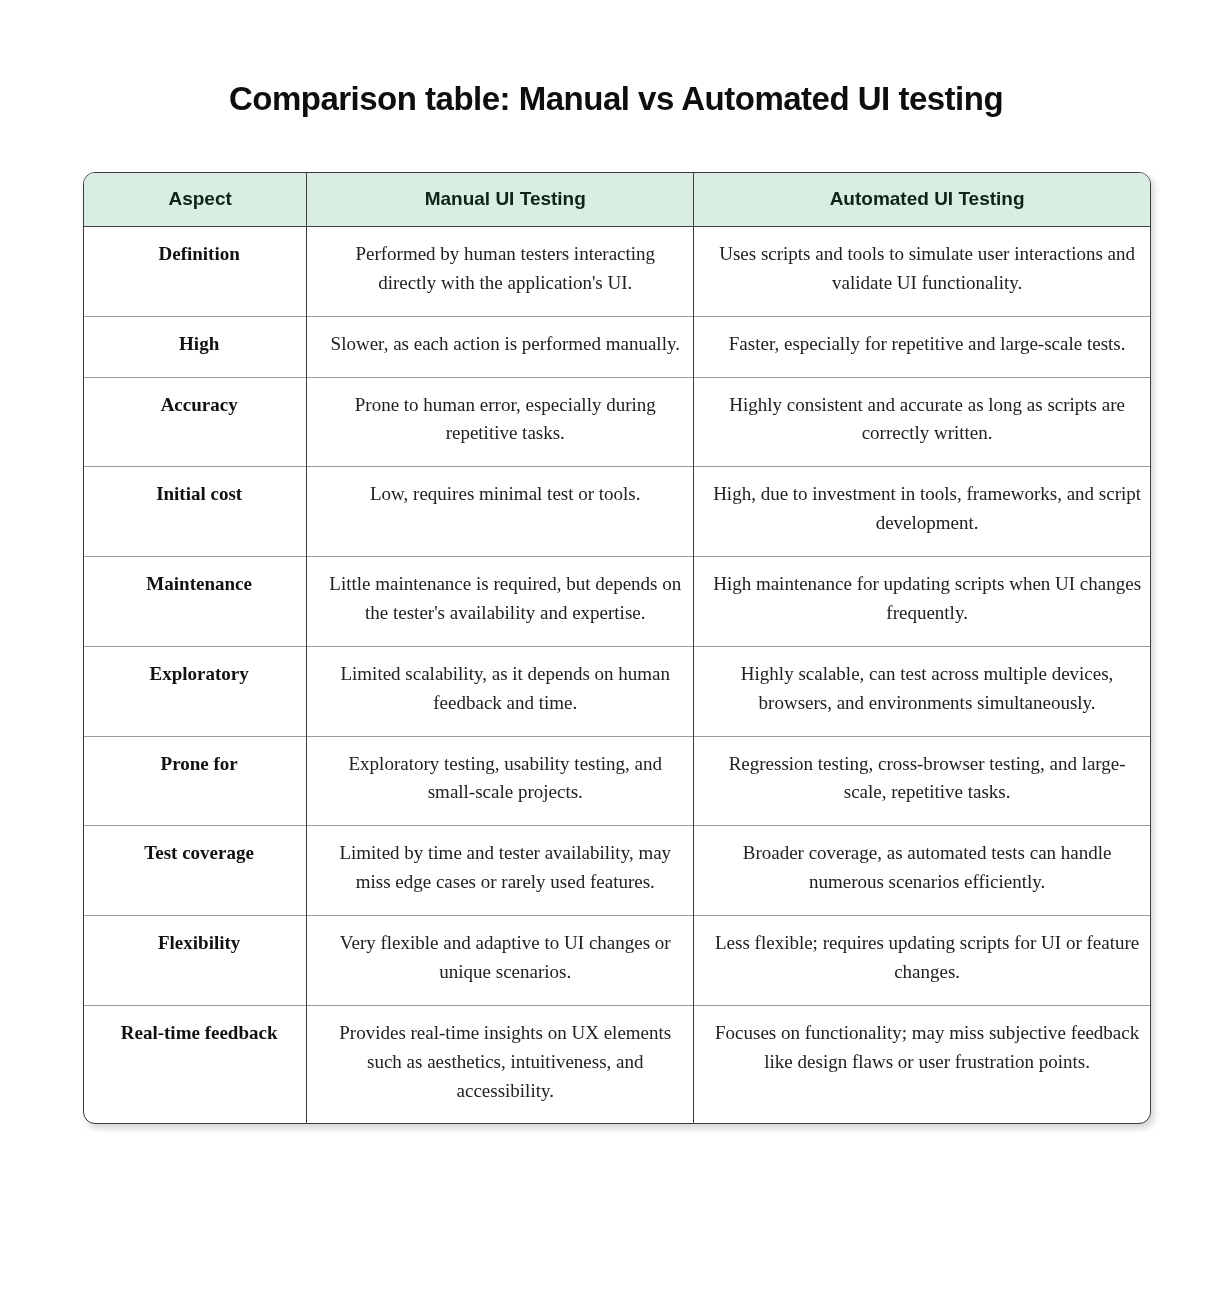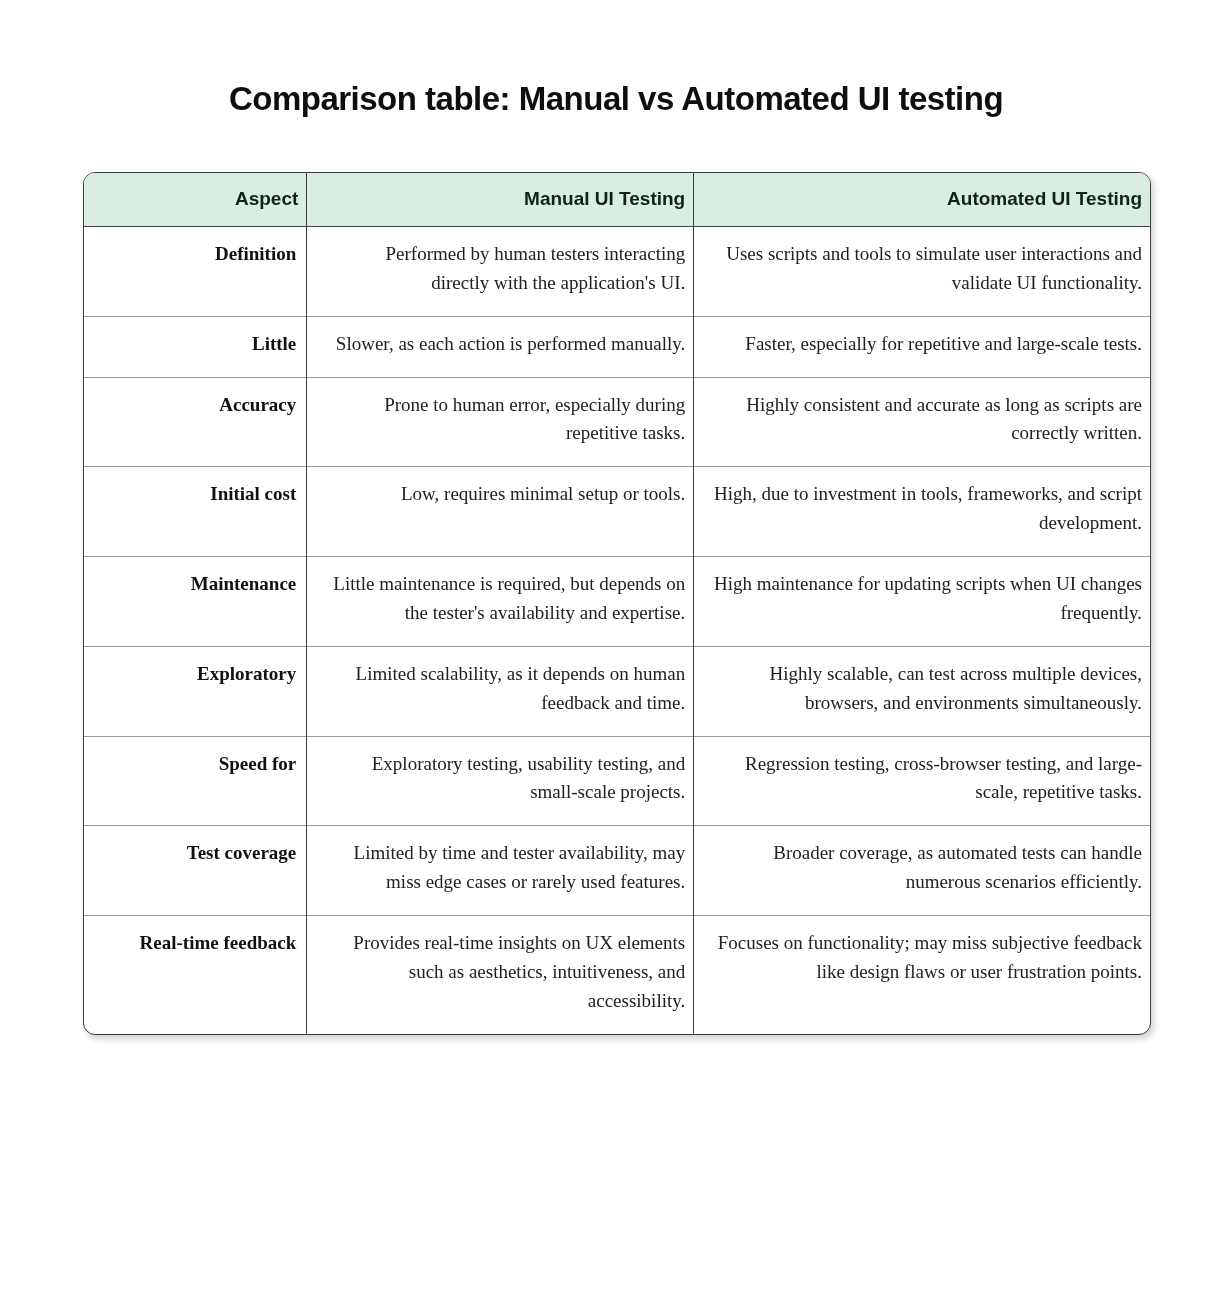--- a/index.html
+++ b/index.html
@@ -34,21 +34,21 @@
   }
   table.cmp-table {
     width: 100%;
     border-collapse: collapse;
     table-layout: fixed;
   }
   col.c-aspect    { width: 20.9%; }
   col.c-manual    { width: 36.3%; }
   col.c-automated { width: 42.8%; }
   .cmp-table th, .cmp-table td {
-    text-align: right;
+    text-align: center;
     vertical-align: top;
     font-size: 19px;
     line-height: 1.52;
     padding: 13px 8px 18px 18px;
   }
   .cmp-table thead th {
     background: #d9ede2;
     color: #10231a;
     font-weight: 700;
     padding-top: 12px;
@@ -81,53 +81,58 @@
           <th>Automated UI Testing</th>
         </tr>
       </thead>
       <tbody>
         <tr>
           <td class="aspect-cell">Definition</td>
           <td>Performed by human testers interacting directly with the application's UI.</td>
           <td>Uses scripts and tools to simulate user interactions and validate UI functionality.</td>
         </tr>
         <tr>
-          <td class="aspect-cell">Little</td>
+          <td class="aspect-cell">High</td>
           <td>Slower, as each action is performed manually.</td>
           <td>Faster, especially for repetitive and large-scale tests.</td>
         </tr>
         <tr>
           <td class="aspect-cell">Accuracy</td>
           <td>Prone to human error, especially during repetitive tasks.</td>
           <td>Highly consistent and accurate as long as scripts are correctly written.</td>
         </tr>
         <tr>
           <td class="aspect-cell">Initial cost</td>
-          <td>Low, requires minimal setup or tools.</td>
+          <td>Low, requires minimal test or tools.</td>
           <td>High, due to investment in tools, frameworks, and script development.</td>
         </tr>
         <tr>
           <td class="aspect-cell">Maintenance</td>
           <td>Little maintenance is required, but depends on the tester's availability and expertise.</td>
           <td>High maintenance for updating scripts when UI changes frequently.</td>
         </tr>
         <tr>
           <td class="aspect-cell">Exploratory</td>
           <td>Limited scalability, as it depends on human feedback and time.</td>
           <td>Highly scalable, can test across multiple devices, browsers, and environments simultaneously.</td>
         </tr>
         <tr>
-          <td class="aspect-cell">Speed for</td>
+          <td class="aspect-cell">Prone for</td>
           <td>Exploratory testing, usability testing, and small-scale projects.</td>
           <td>Regression testing, cross-browser testing, and large-scale, repetitive tasks.</td>
         </tr>
         <tr>
           <td class="aspect-cell">Test coverage</td>
           <td>Limited by time and tester availability, may miss edge cases or rarely used features.</td>
           <td>Broader coverage, as automated tests can handle numerous scenarios efficiently.</td>
+        </tr>
+        <tr>
+          <td class="aspect-cell">Flexibility</td>
+          <td>Very flexible and adaptive to UI changes or unique scenarios.</td>
+          <td>Less flexible; requires updating scripts for UI or feature changes.</td>
         </tr>
         <tr>
           <td class="aspect-cell">Real-time feedback</td>
           <td>Provides real-time insights on UX elements such as aesthetics, intuitiveness, and accessibility.</td>
           <td>Focuses on functionality; may miss subjective feedback like design flaws or user frustration points.</td>
         </tr>
       </tbody>
     </table>
   </div>
 

